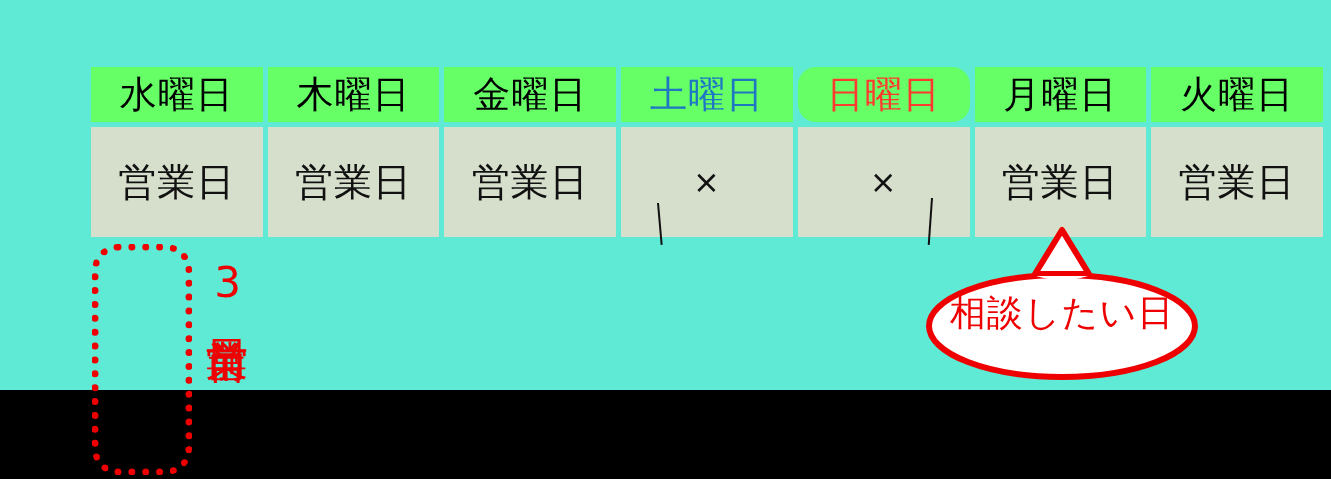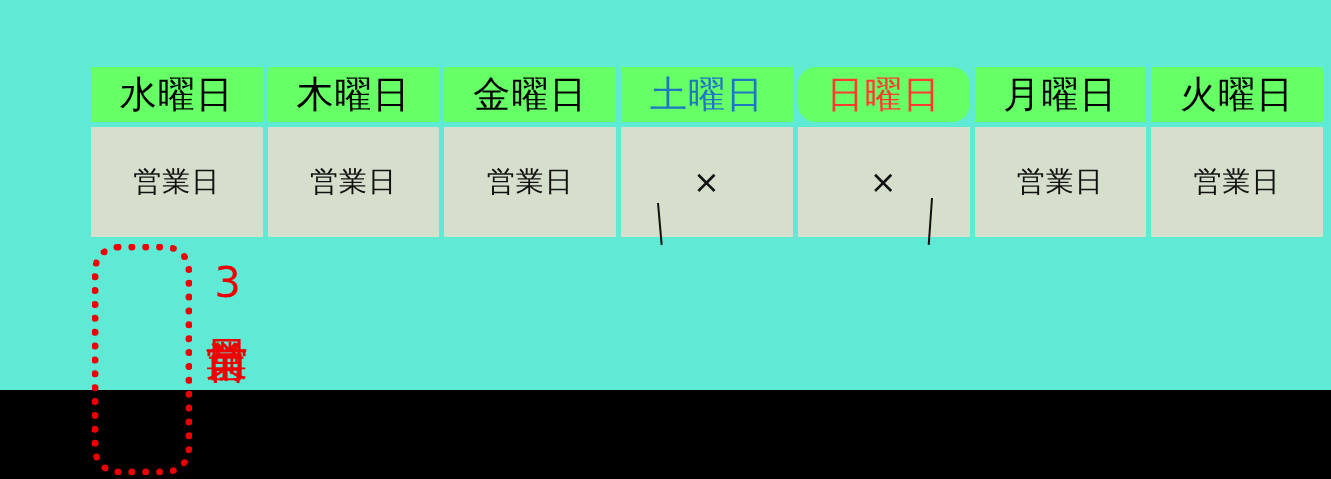--- a/index.html
+++ b/index.html
@@ -50,21 +50,21 @@
     color: #000000;
     letter-spacing: 1px;
     white-space: nowrap;
   }
   .head-cell.sat { color: #1F77C4; }
   .head-cell.sun { color: #FF3B30; border-radius: 18px; }
 
   .body-cell {
     height: 110px;
     background: #D6DFCC;
-    font-size: 28px;
+    font-size: 38px;
     color: #111111;
     letter-spacing: 1px;
     white-space: nowrap;
     position: relative;
   }
   .body-cell.closed {
     font-size: 32px;
   }
 
   
@@ -176,14 +176,22 @@
     </tbody>
   </table>
 
   <div class="leader-line" id="leader-sat"></div>
   <div class="leader-line" id="leader-sun"></div>
 
   <div class="dotted-box"></div>
 
   <div class="vertical-note">3営業日前</div>
 
+  <div class="callout">
+    <svg viewBox="0 0 276 140" xmlns="http://www.w3.org/2000/svg">
+      <path d="M 138 4 L 165 48 L 111 48 Z" fill="#FFFFFF" stroke="#EE0000" stroke-width="6" stroke-linejoin="round"></path>
+      <ellipse cx="138" cy="100" rx="133" ry="51" fill="#FFFFFF" stroke="#EE0000" stroke-width="6"></ellipse>
+      <path d="M 112 50 Q 138 58 164 50" fill="#FFFFFF" stroke="none"></path>
+    </svg>
+    <div class="callout-label">相談したい日</div>
+  </div>
 
 </div>
 
 </body></html>

